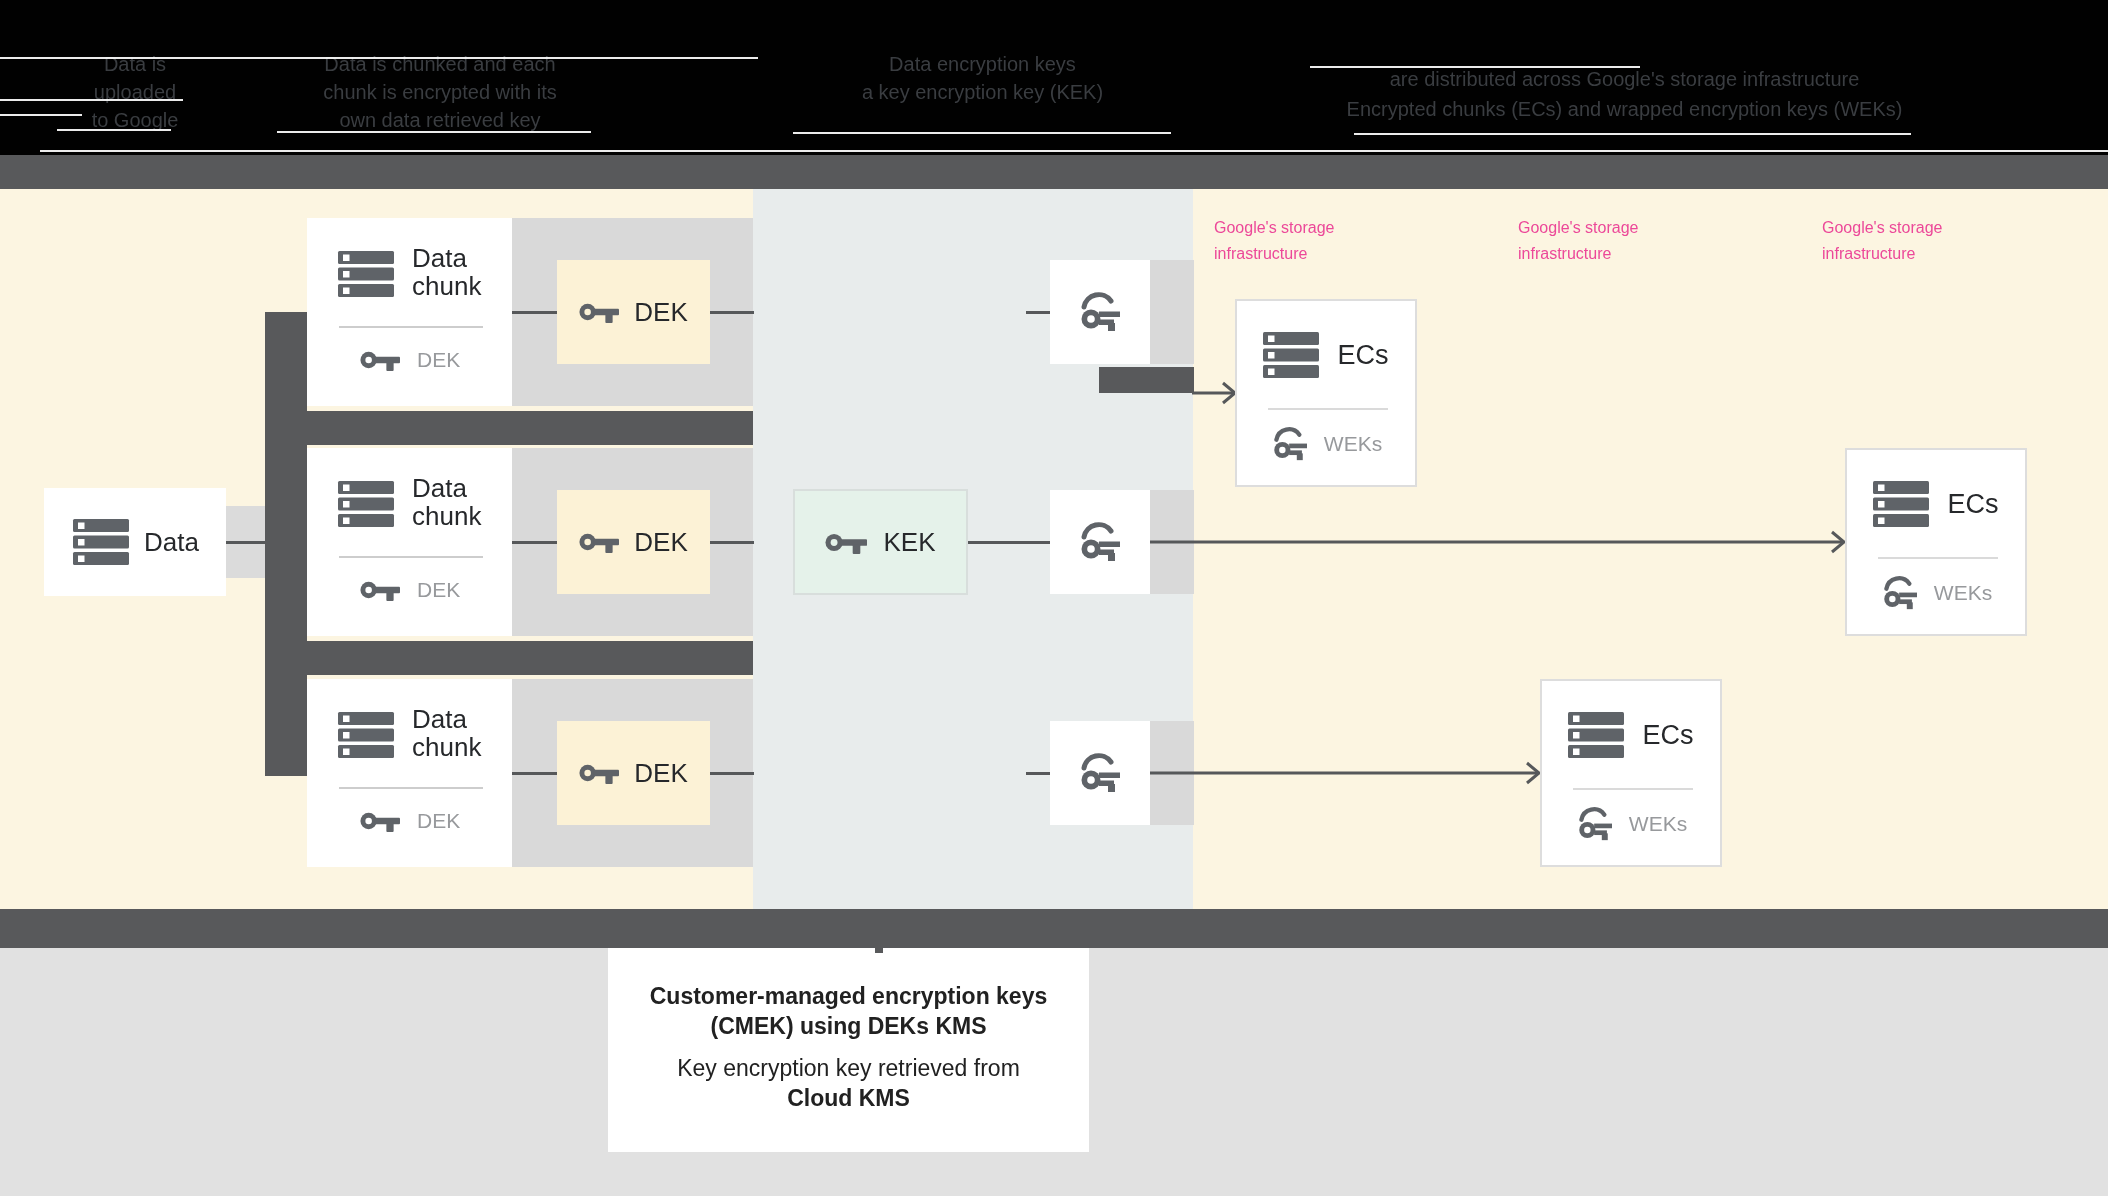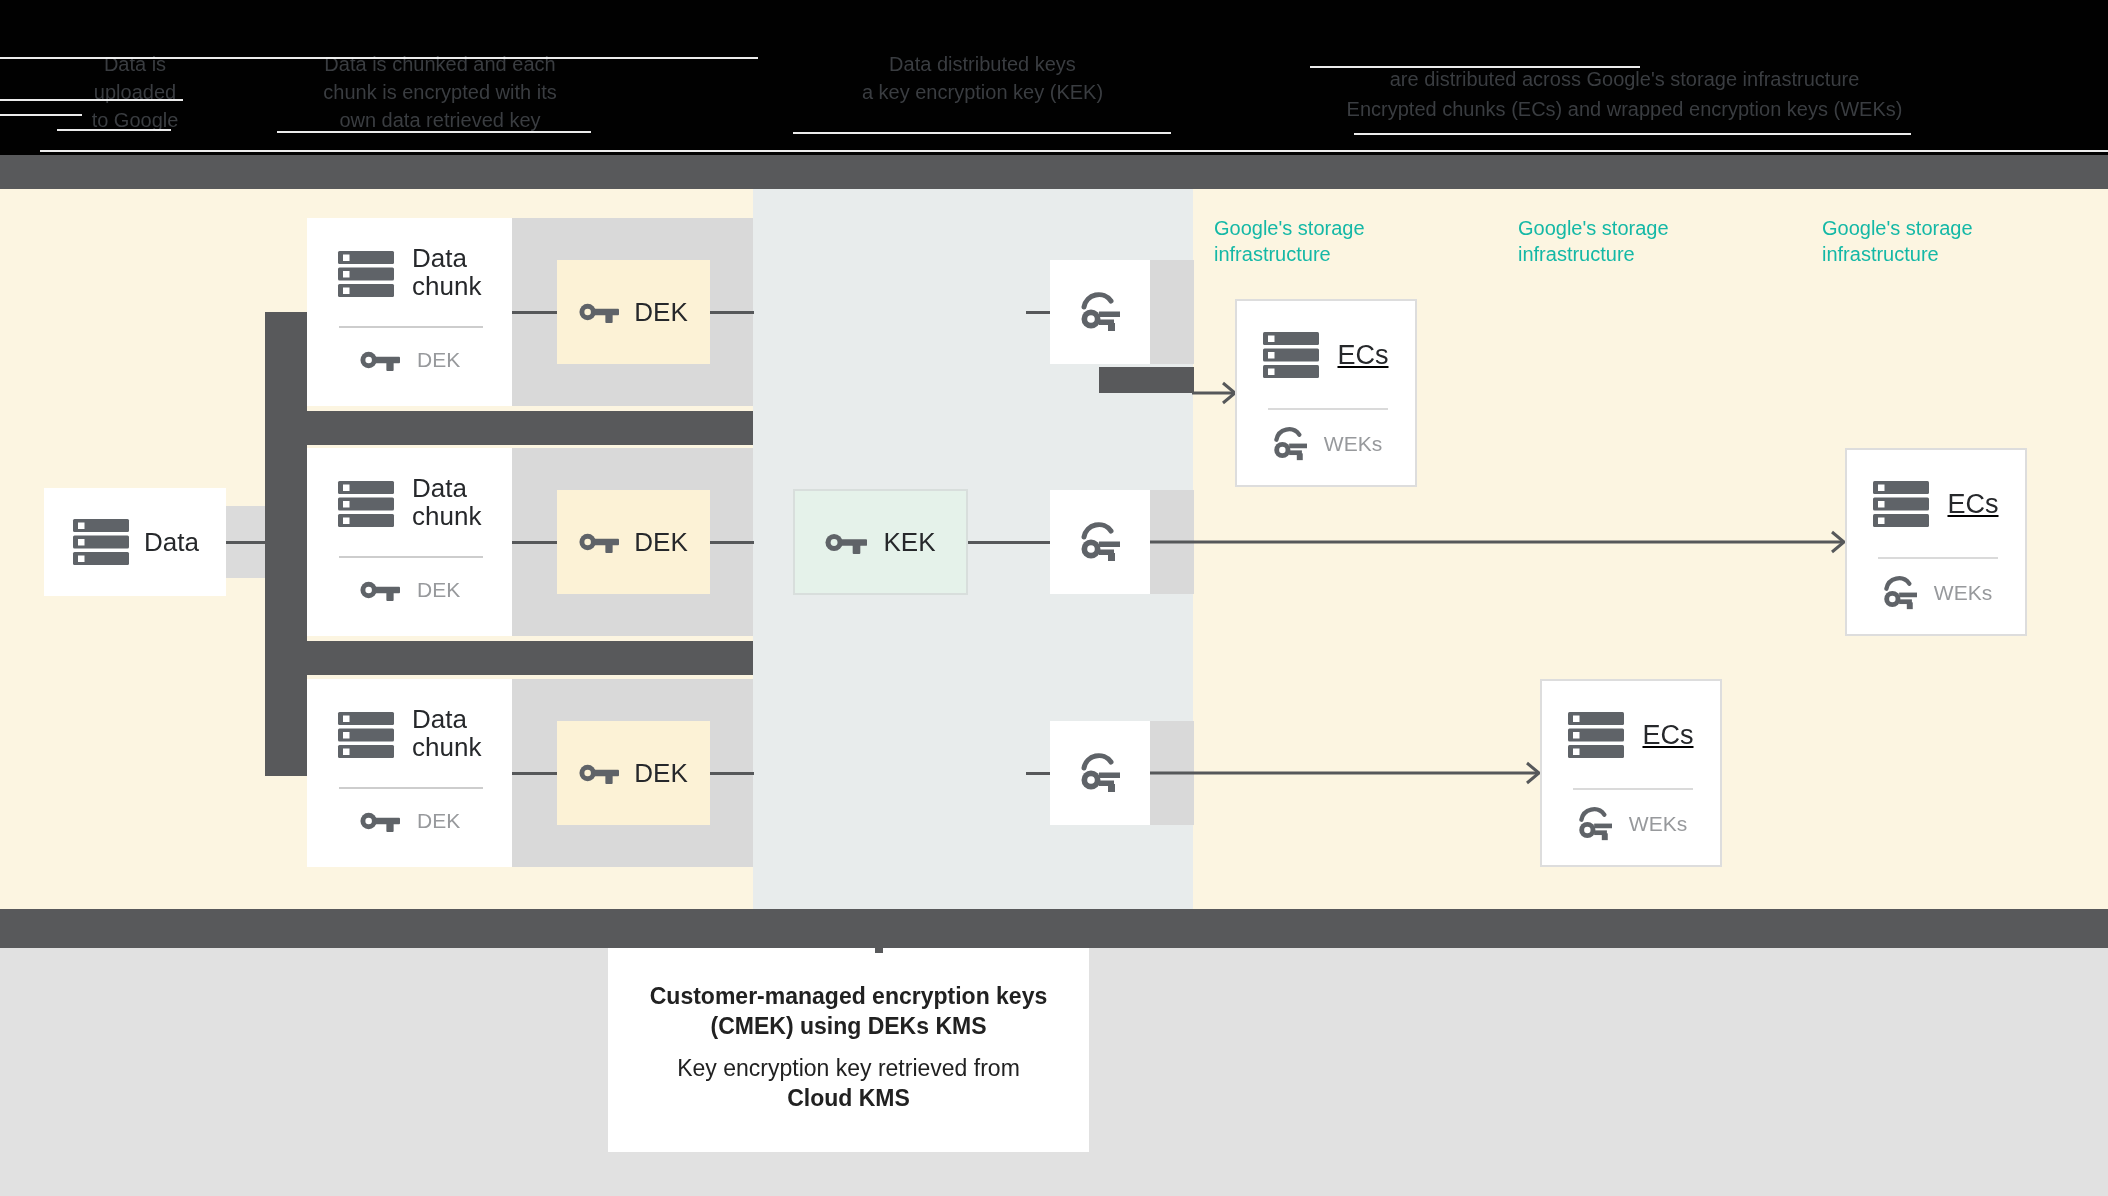--- a/index.html
+++ b/index.html
@@ -56,30 +56,30 @@
   .data-box .db-icon{position:absolute;left:28px;top:31px;}
   .data-box .lbl{position:absolute;left:100px;top:0;height:108px;display:flex;align-items:center;
                  font-size:26px;color:#26282B;}
   .chunk .db-icon{position:absolute;left:30px;top:33px;}
   .chunk .ttl{position:absolute;left:105px;top:26px;font-size:26px;line-height:28px;color:#26282B;}
   .chunk .divider{position:absolute;left:32px;top:108px;width:144px;height:2px;background:#CDCDCD;}
   .chunk .keyrow{position:absolute;left:53px;top:130px;display:flex;align-items:center;gap:17px;}
   .muted{color:#97999C;font-size:21px;}
   .boxlabel{font-size:26px;color:#26282B;}
   .ecs .row1{position:absolute;left:0;right:0;top:31px;display:flex;justify-content:center;
-             align-items:center;gap:18px;text-decoration:underline;}
+             align-items:center;gap:18px;}
   .ecs .row1 .db-icon{width:56px;height:46px;}
   .ecs .divider{position:absolute;left:31px;top:107px;width:120px;height:2px;background:#DADADA;}
   .ecs .row2{position:absolute;left:0;right:0;top:126px;display:flex;justify-content:center;
              align-items:center;gap:14px;}
   .ecs .ttl{font-size:27px;color:#26282B;}
 
   
   .hline{height:3px;background:#56585A;}
-  .storage-label{width:260px;color:#14b8a6;font-size:20px;line-height:26px;}
+  .storage-label{width:260px;color:#ec4899;font-size:16px;line-height:26px;}
   .sl1{left:1214px;top:215px}.sl2{left:1518px;top:215px}.sl3{left:1822px;top:215px}
 
   
   .bottom-band{left:0;top:909px;width:2108px;height:39px;background:#58595B;}
   .bottom-bg{left:0;top:948px;width:2108px;height:248px;background:#E1E1E1;}
   .cmek-box{left:608px;top:948px;width:481px;height:204px;background:#fff;
             text-align:center;color:#212121;font-size:23px;line-height:30px;}
   .cmek-box .p1{margin-top:33px;font-weight:bold;}
   .cmek-box .p2{margin-top:12px;}
   .cmek-box .bold{font-weight:bold;}
@@ -95,21 +95,21 @@
     <div>Data is</div>
     <div>uploaded</div>
     <div>to Google</div>
   </div>
   <div class="abs hdr-col hdr-col2">
     <div>Data is chunked and each</div>
     <div>chunk is encrypted with its</div>
     <div>own data retrieved key</div>
   </div>
   <div class="abs hdr-col hdr-col3">
-    <div>Data distributed keys</div>
+    <div>Data encryption keys</div>
     <div>a key encryption key (KEK)</div>
   </div>
   <div class="abs hdr-col hdr-col4">
     <div>are distributed across Google's storage infrastructure</div>
     <div>Encrypted chunks (ECs) and wrapped encryption keys (WEKs)</div>
   </div>
 
   <div class="abs artifact" style="left:0;top:57px;width:758px"></div>
   <div class="abs artifact" style="left:0;top:99px;width:183px"></div>
   <div class="abs artifact" style="left:0;top:114px;width:82px"></div>

